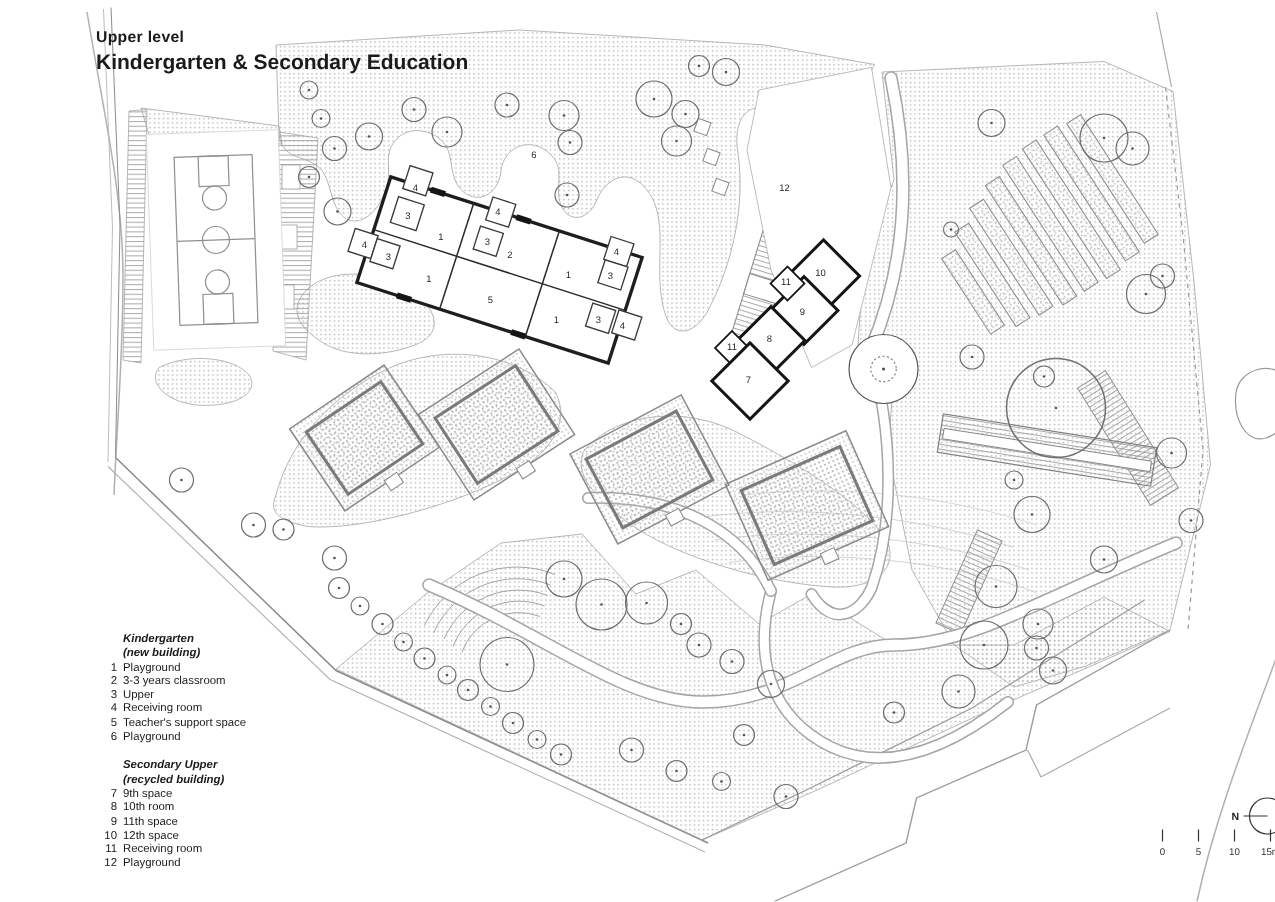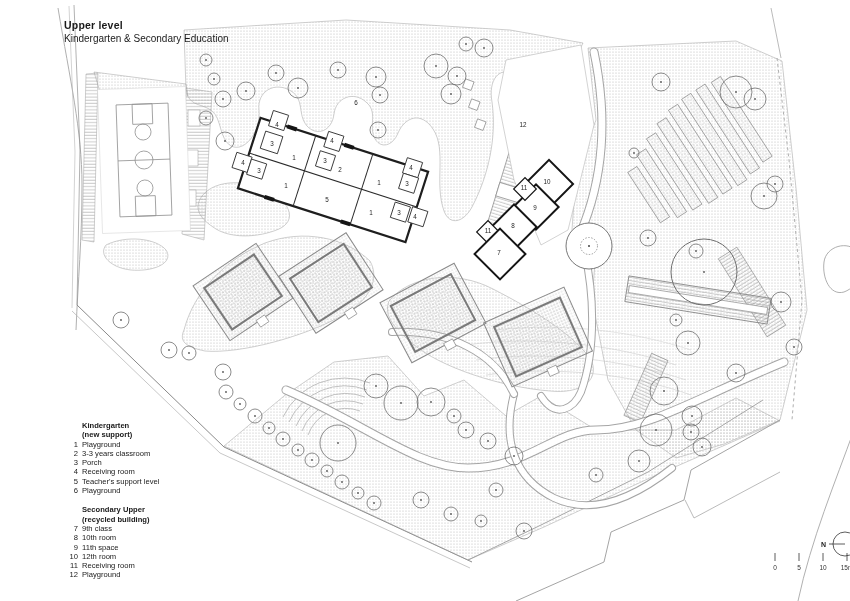--- a/index.html
+++ b/index.html
@@ -2,24 +2,24 @@
 <html><head>
 <meta charset="utf-8">
 <style>
   html,body{margin:0;padding:0;background:#fff;}
   body{width:850px;height:601px;overflow:hidden;}
   .canvas{position:relative;width:850px;height:601px;background:#fff;
           font-family:"Liberation Sans",sans-serif;color:#1a1a1a;margin-left:36px;}
   .canvas svg{position:absolute;left:0;top:0;}
   .title{position:absolute;left:28px;top:19px;z-index:5;}
   .title .h1{font-size:10.5px;font-weight:bold;letter-spacing:.2px;margin:0;}
-  .title .h2{font-size:10px;font-weight:normal;margin:2px 0 0;text-align:center;}
+  .title .h2{font-size:14px;font-weight:bold;margin:2px 0 0;text-align:center;}
   .legend{position:absolute;left:30px;top:421px;z-index:5;font-size:7.6px;line-height:9.3px;}
   .lsec{margin-bottom:10px;}
-  .lhead{font-weight:bold;padding-left:16px;}
+  .lhead{font-weight:bold;padding-left:16px;font-style:italic;}
   .lrow{display:flex;}
   .lnum{width:12px;text-align:right;margin-right:4px;flex:none;}
   .rlabel{font-family:"Liberation Sans",sans-serif;font-size:6.3px;fill:#1f1f1f;
           text-anchor:middle;}
   .slabel{font-family:"Liberation Sans",sans-serif;font-size:6.5px;fill:#333;text-anchor:middle;}
   .nlabel{font-family:"Liberation Sans",sans-serif;font-size:7px;font-weight:bold;fill:#222;text-anchor:end;}
 </style>
 </head>
 <body>
 
@@ -553,64 +553,64 @@
   </svg>
 
   <div class="title">
     <div class="h1">Upper level</div>
     <div class="h2">Kindergarten &amp; Secondary Education</div>
   </div>
 
   <div class="legend" id="legend">
       <div class="lsec">
         <div class="lhead">Kindergarten</div>
-        <div class="lhead">(new support)</div>
+        <div class="lhead">(new building)</div>
         <div class="lrow">
           <span class="lnum">1</span>
           <span>Playground</span>
         </div>
         <div class="lrow">
           <span class="lnum">2</span>
           <span>3-3 years classroom</span>
         </div>
         <div class="lrow">
           <span class="lnum">3</span>
-          <span>Porch</span>
+          <span>Upper</span>
         </div>
         <div class="lrow">
           <span class="lnum">4</span>
           <span>Receiving room</span>
         </div>
         <div class="lrow">
           <span class="lnum">5</span>
-          <span>Teacher's support level</span>
+          <span>Teacher's support space</span>
         </div>
         <div class="lrow">
           <span class="lnum">6</span>
           <span>Playground</span>
         </div>
       </div>
       <div class="lsec">
         <div class="lhead">Secondary Upper</div>
         <div class="lhead">(recycled building)</div>
         <div class="lrow">
           <span class="lnum">7</span>
-          <span>9th class</span>
+          <span>9th space</span>
         </div>
         <div class="lrow">
           <span class="lnum">8</span>
           <span>10th room</span>
         </div>
         <div class="lrow">
           <span class="lnum">9</span>
           <span>11th space</span>
         </div>
         <div class="lrow">
           <span class="lnum">10</span>
-          <span>12th room</span>
+          <span>12th space</span>
         </div>
         <div class="lrow">
           <span class="lnum">11</span>
           <span>Receiving room</span>
         </div>
         <div class="lrow">
           <span class="lnum">12</span>
           <span>Playground</span>
         </div>
       </div>

